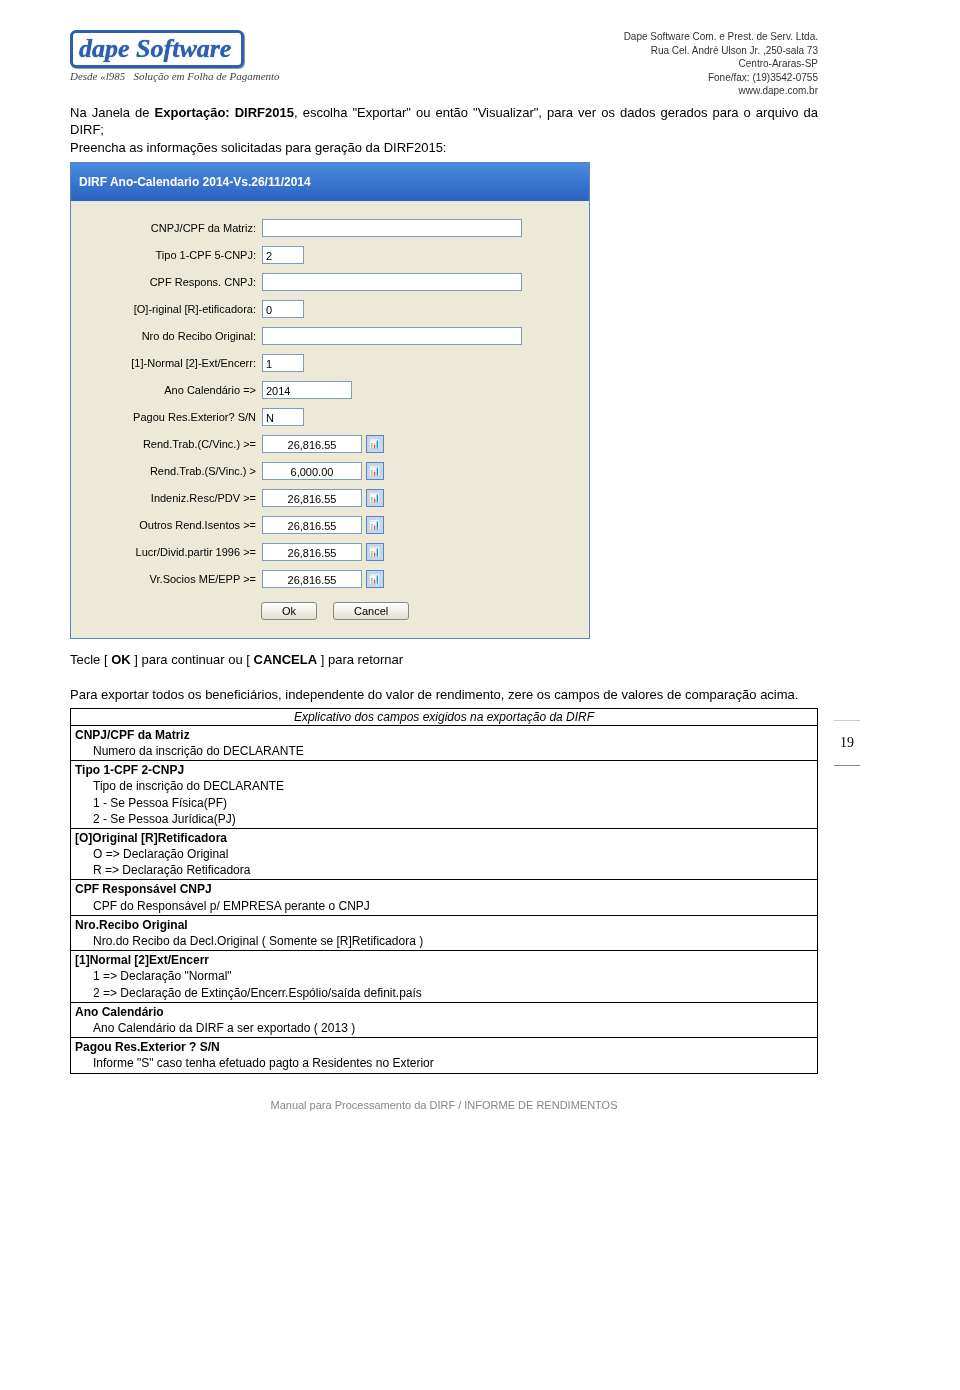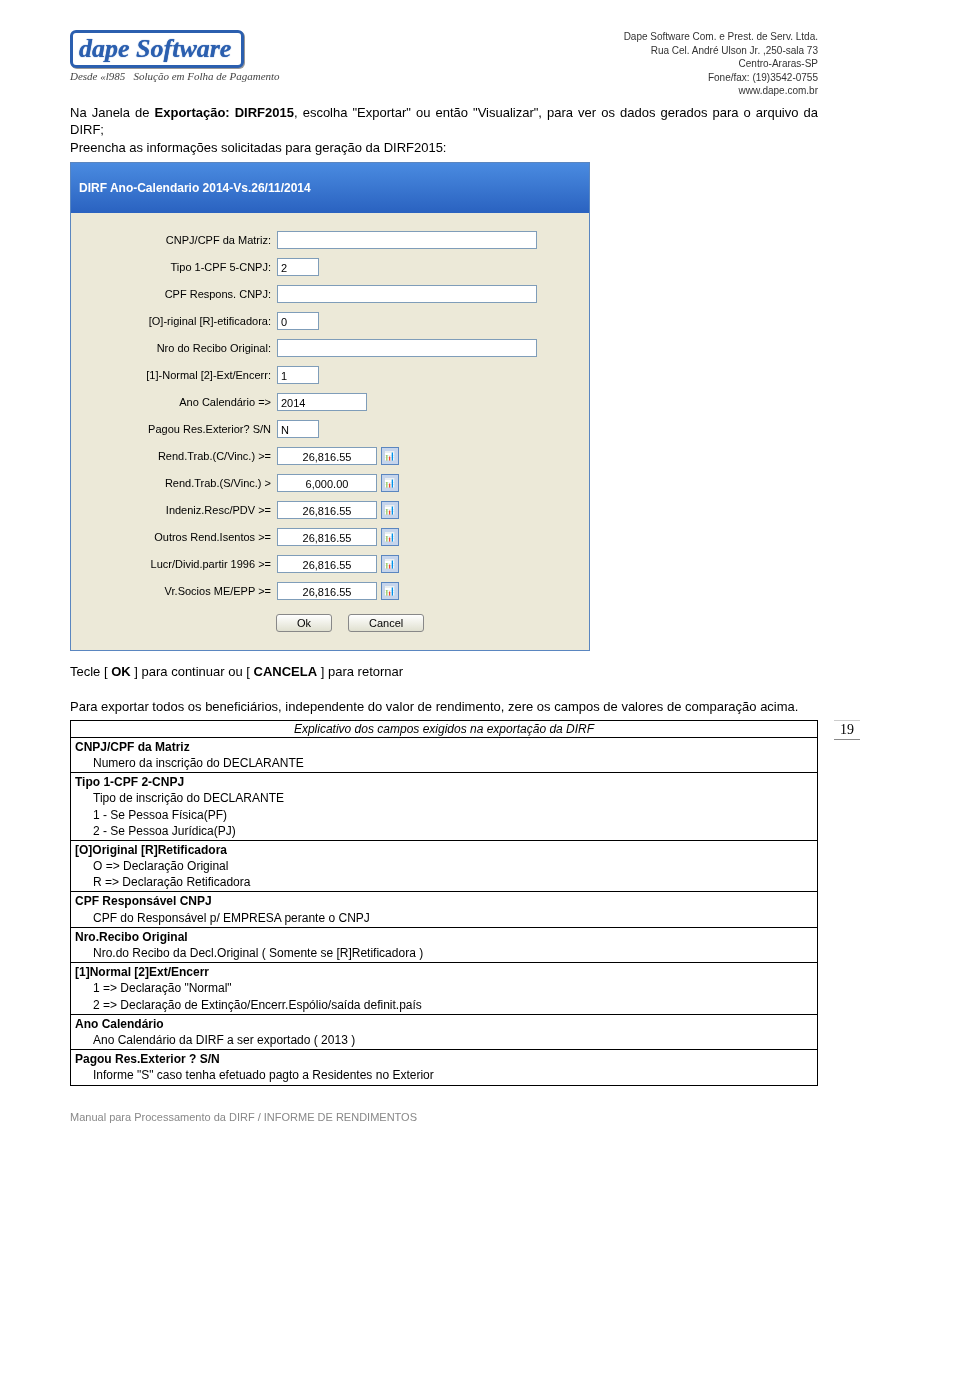--- a/index.html
+++ b/index.html
@@ -69,24 +69,24 @@
     border: 1px solid #5a86c0;
     background: #ece9d8;
     box-sizing: border-box;
   }
   .titlebar {
     background: linear-gradient(to bottom, #4a8be0, #2a62c0);
     color: #fff;
     font-family: Tahoma, Arial, sans-serif;
     font-size: 12px;
     font-weight: bold;
-    padding: 18px 8px;
+    padding: 12px 8px;
   }
   .form-body {
-    padding: 10px 12px 8px 15px;
+    padding: 10px 12px 8px 0;
     font-family: Tahoma, Arial, sans-serif;
     font-size: 11px;
     color: #000;
     border-radius: 26px;
   }
   .form-row {
     display: flex;
     align-items: center;
     margin: 7px 0;
     height: 20px;
@@ -139,21 +139,21 @@
     font-size: 11px;
   }
   .page-number {
     position: absolute;
     right: 28px;
     top: 720px;
     font-family: Verdana;
     font-size: 14px;
     border-bottom: 1px solid #888;
     border-top: 1px solid #ccc;
-    padding: 1px 6px;
+    padding: 14px 6px;
   }
   .explanatory {
     margin-top: 12px;
     font-size: 13px;
     line-height: 1.35;
   }
   .tbl {
     border-left: 1px solid #000;
     border-right: 1px solid #000;
     border-top: 1px solid #000;
@@ -169,21 +169,21 @@
     font-style: italic;
   }
   .cell {
     border-top: 1px solid #000;
     padding: 1px 4px;
     font-size: 12px;
     line-height: 1.35;
   }
   .indent { padding-left: 18px; }
   .footer {
-    text-align: left;
+    text-align: center;
     color: #888;
     font-size: 11px;
     margin-top: 24px;
     line-height: 1.3;
   }
 </style>
 </head>
 <body>
 
 <div class="page">

